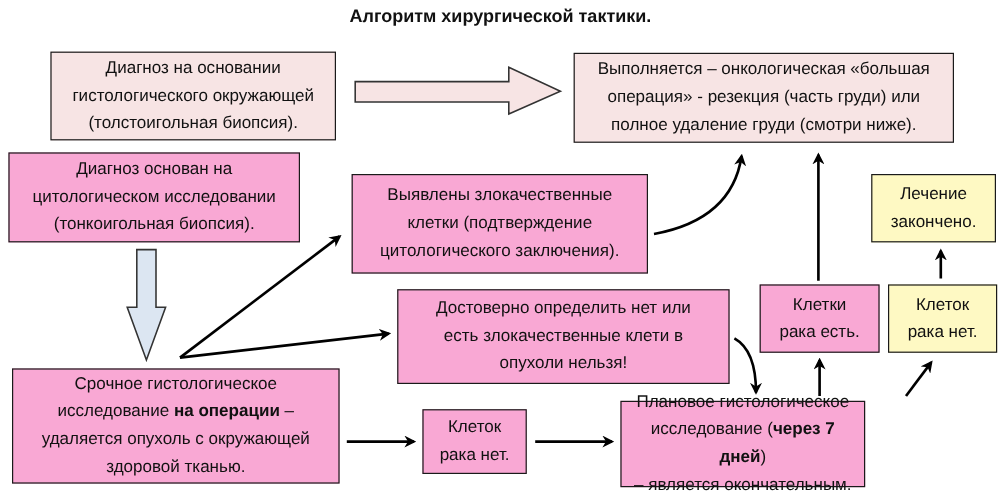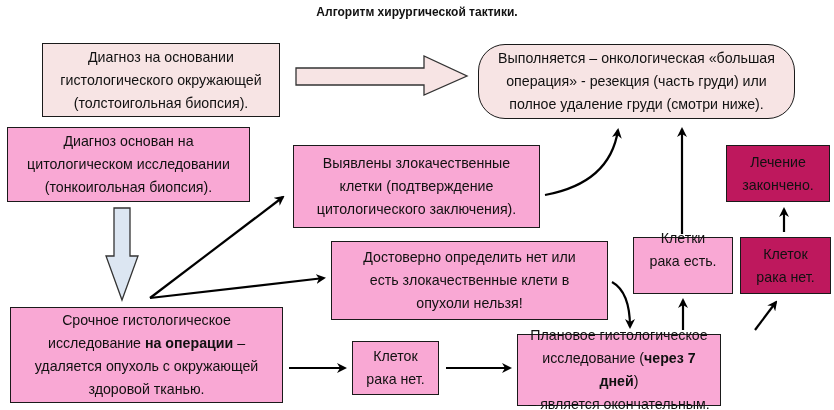--- a/index.html
+++ b/index.html
@@ -1,42 +1,42 @@
 <!DOCTYPE html>
 <html><head>
 <meta charset="utf-8">
 <style>
   html, body { margin: 0; padding: 0; background: #ffffff; }
   body { width: 834px; height: 410px; position: relative; overflow: hidden;
          font-family: "Liberation Sans", "DejaVu Sans", sans-serif; color: #111; }
   .title { position: absolute; left: 0; top: 5px; width: 834px; text-align: center;
-           font-weight: bold; font-size: 12px; }
+           font-weight: bold; font-size: 15px; }
   .box { position: absolute; box-sizing: border-box; border: 1.6px solid #1a1a1a;
          display: flex; align-items: center; justify-content: center; text-align: center;
          font-size: 14.2px; line-height: 23px; padding: 20px 6px; }
   .pink { background: #f7e4e4; }
   .blue { background: #f9a8d4; }
-  .green { background: #be185d; align-items: center; }
+  .green { background: #fef9c3; align-items: center; }
   .box b { font-weight: bold; }
   svg.arrows { position: absolute; left: 0; top: 0; width: 834px; height: 410px; pointer-events: none; }
 </style>
 </head>
 <body>
 
 <div class="title">Алгоритм хирургической тактики.</div>
 
 <div class="box pink" style="left:42px;top:43px;width:238px;height:74px;">
   <div>
     <div>Диагноз на основании</div>
     <div>гистологического окружающей</div>
     <div>(толстоигольная биопсия).</div>
   </div>
 </div>
 
-<div class="box pink" style="left:478px;top:44px;width:317px;height:75px;border-radius:27px;">
+<div class="box pink" style="left:478px;top:44px;width:317px;height:75px;">
   <div>
     <div>Выполняется – онкологическая «большая</div>
     <div>операция» - резекция (часть груди) или</div>
     <div>полное удаление груди (смотри ниже).</div>
   </div>
 </div>
 
 <div class="box blue" style="left:7px;top:127px;width:243px;height:75px;">
   <div>
     <div>Диагноз основан на</div>
@@ -78,21 +78,21 @@
 </div>
 
 <div class="box blue" style="left:517px;top:334px;width:204px;height:72px;">
   <div>
     <div>Плановое гистологическое</div>
     <div><span>исследование (</span><b>через 7 дней</b><span>)</span></div>
     <div>– является окончательным.</div>
   </div>
 </div>
 
-<div class="box blue" style="left:633px;top:237px;width:100px;height:57px;align-items:flex-end;">
+<div class="box blue" style="left:633px;top:237px;width:100px;height:57px;">
   <div>
     <div>Клетки</div>
     <div>рака есть.</div>
   </div>
 </div>
 
 <div class="box green" style="left:740px;top:237px;width:91px;height:57px;">
   <div>
     <div>Клеток</div>
     <div>рака нет.</div>

